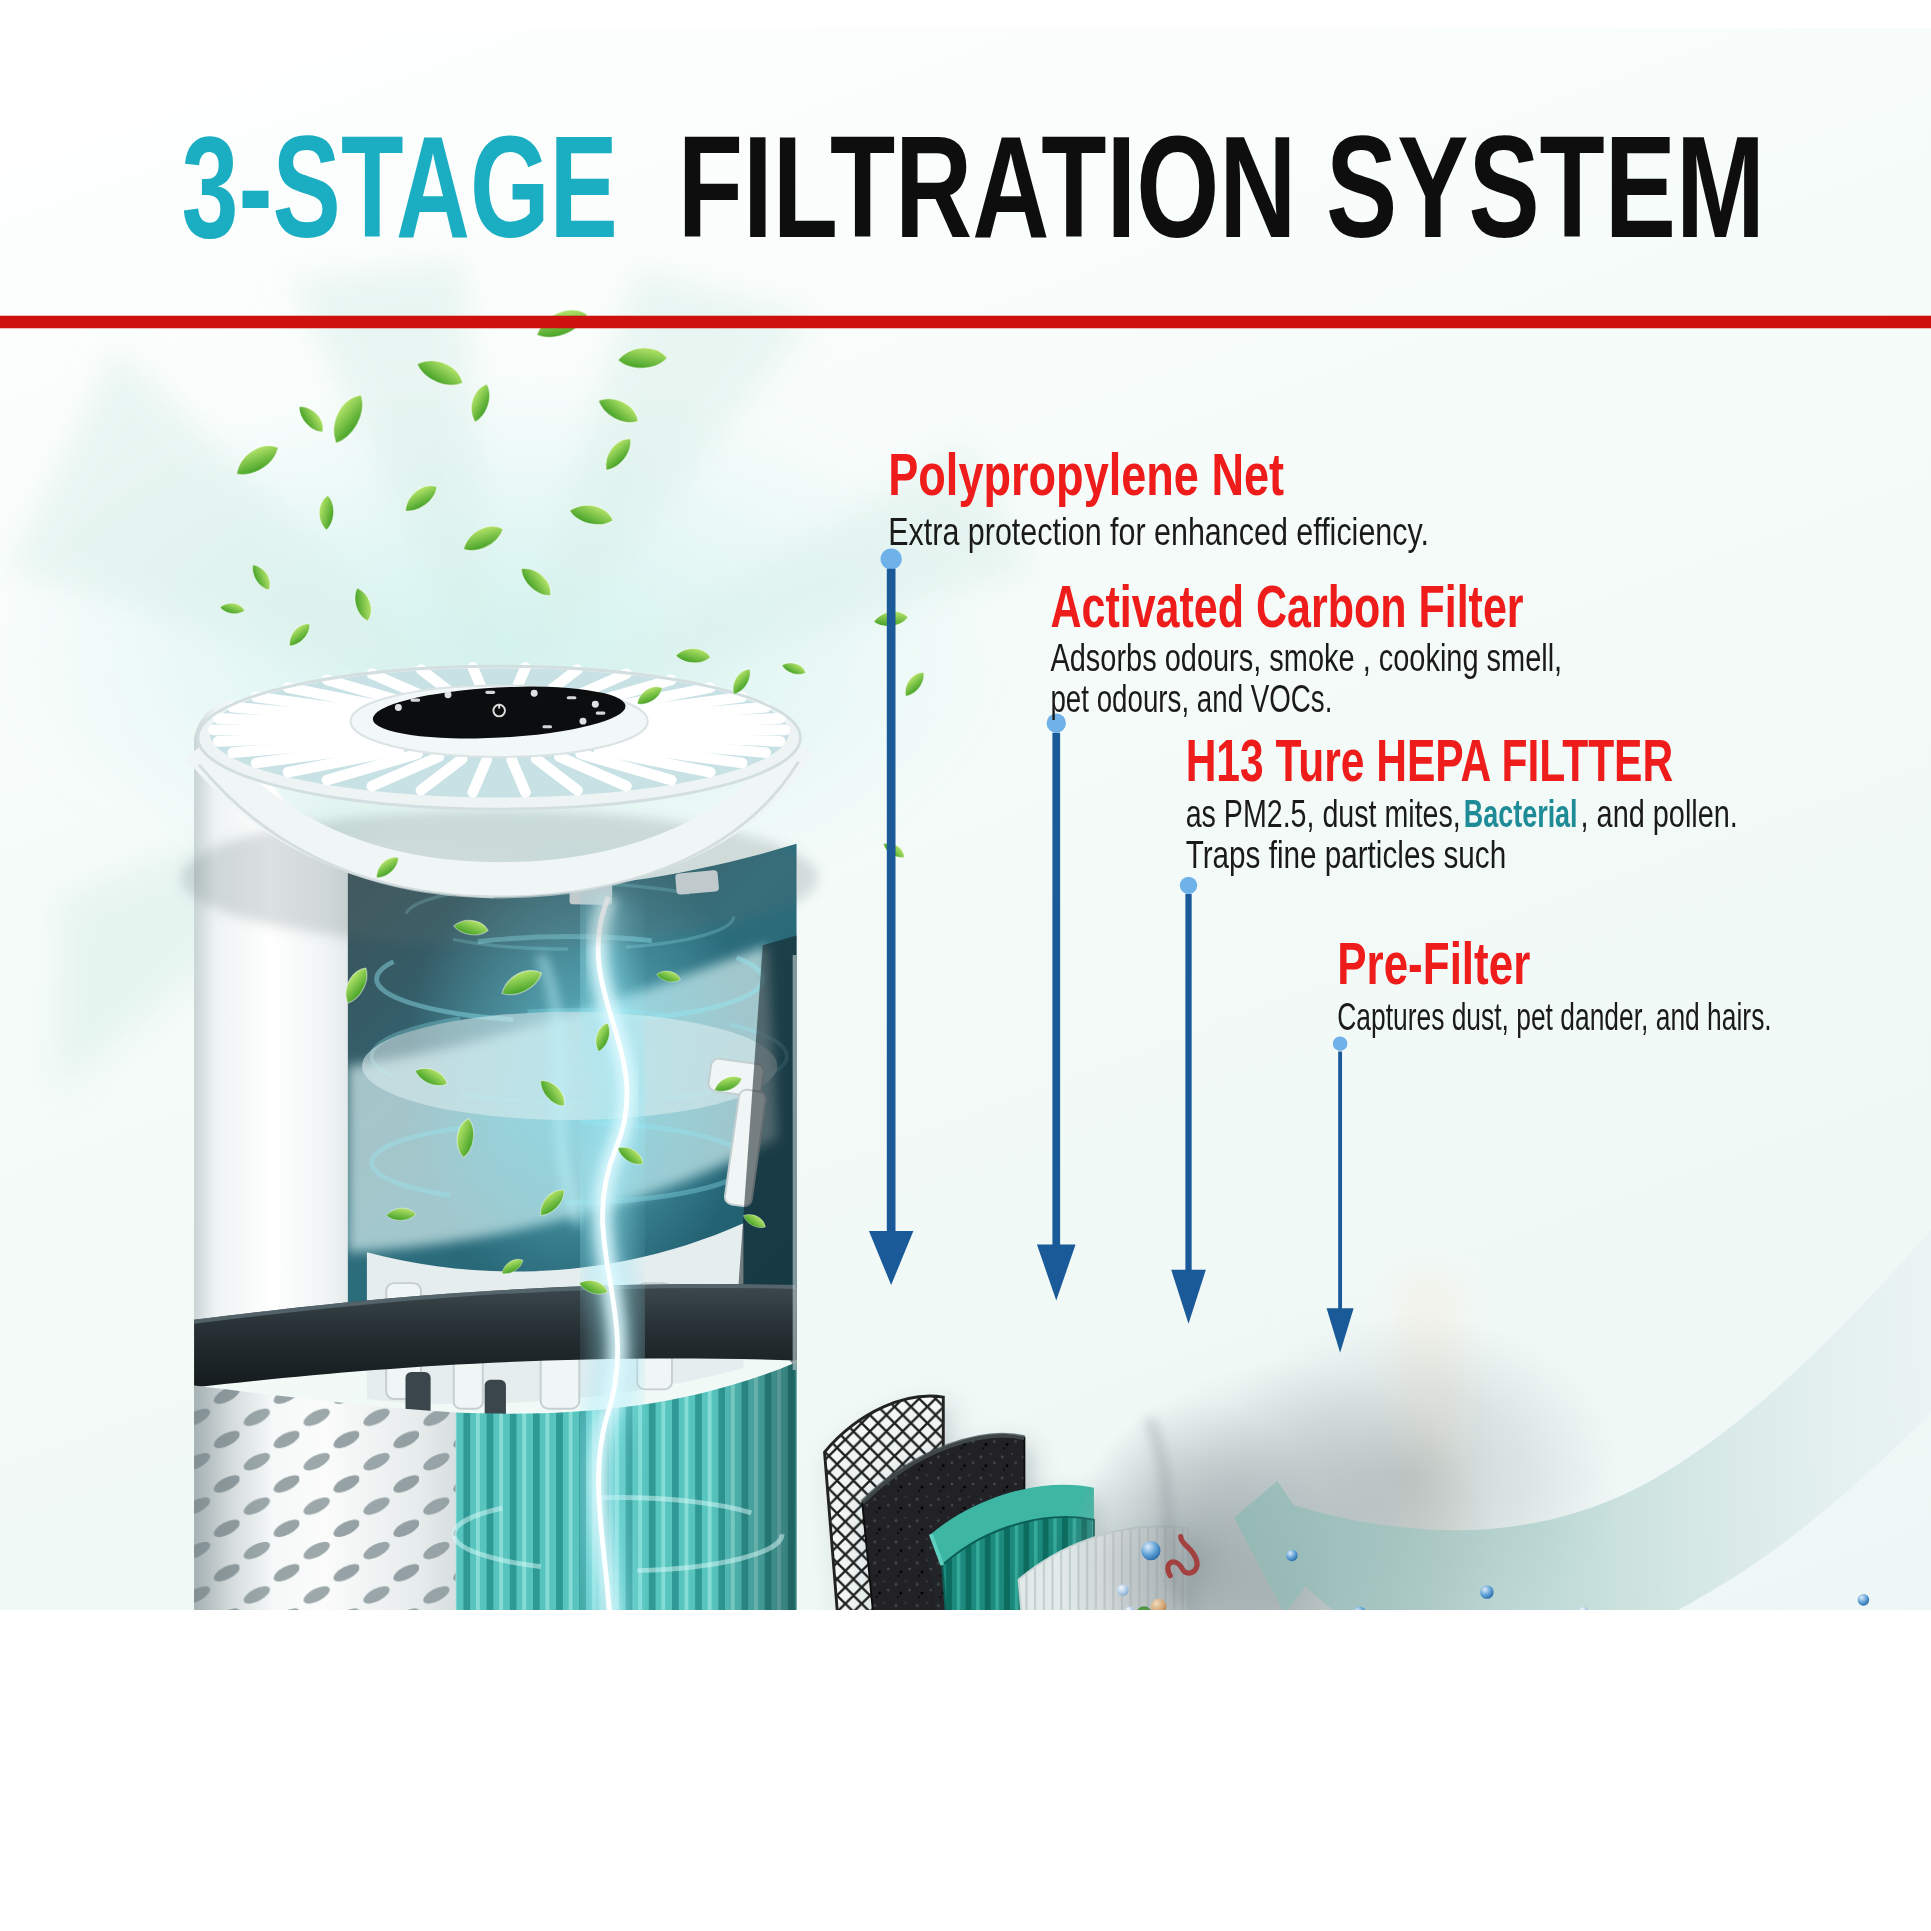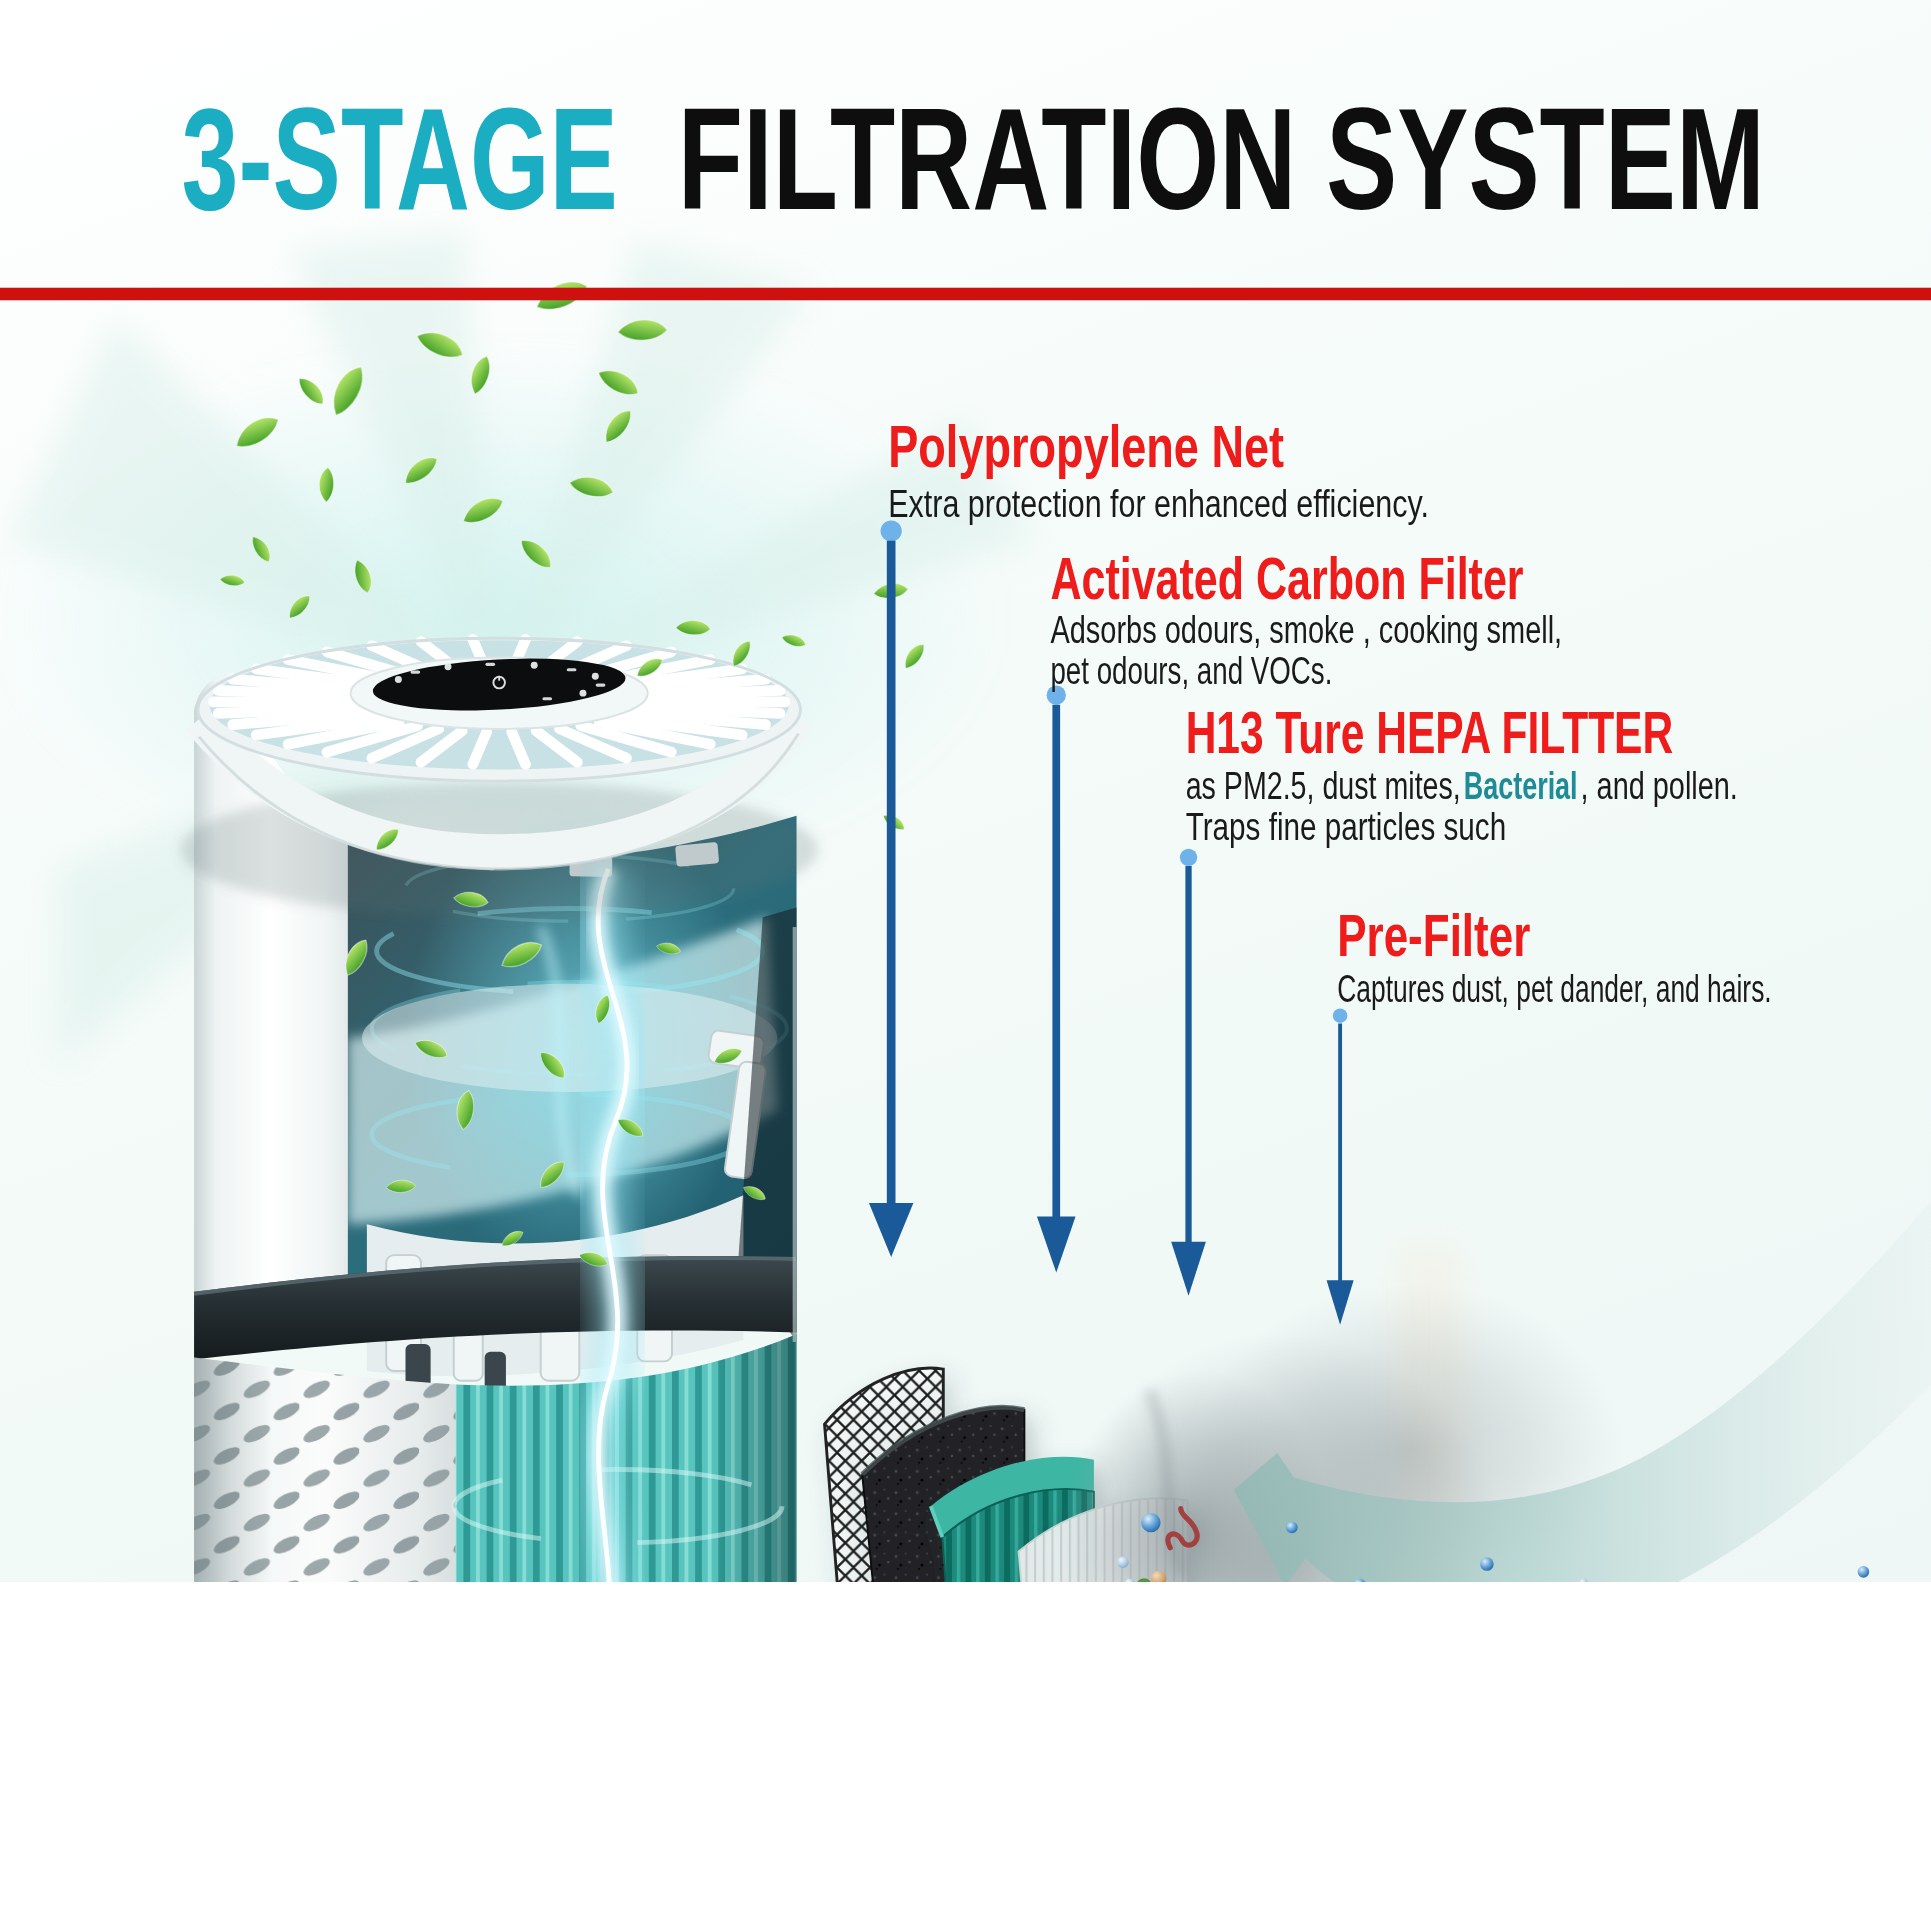--- a/index.html
+++ b/index.html
@@ -1,18 +1,18 @@
 <!DOCTYPE html>
 <html><head>
 <meta charset="utf-8">
 <style>
   html,body{margin:0;padding:0;background:#ffffff;}
   .stage{position:relative;width:1931px;height:1582px;overflow:hidden;
          background:linear-gradient(160deg,#ffffff 0%,#f4fbf9 45%,#eef7f5 100%);
-         font-family:"Liberation Sans","DejaVu Sans",sans-serif;}
+         font-family:"Liberation Sans","DejaVu Sans",sans-serif;margin-top:28px;}
   svg text{font-family:"Liberation Sans","DejaVu Sans",sans-serif;}
   .t-hl{fill:#1BAEC2;font-weight:700;}
   .t-dark{fill:#0E0E0E;font-weight:700;}
   .h-red{fill:#EE1C1A;font-weight:700;}
   .bd{fill:#1A1A1A;font-weight:400;}
   .hl-teal{fill:#1E8B97;font-weight:700;}
 </style>
 </head>
 <body>
 

